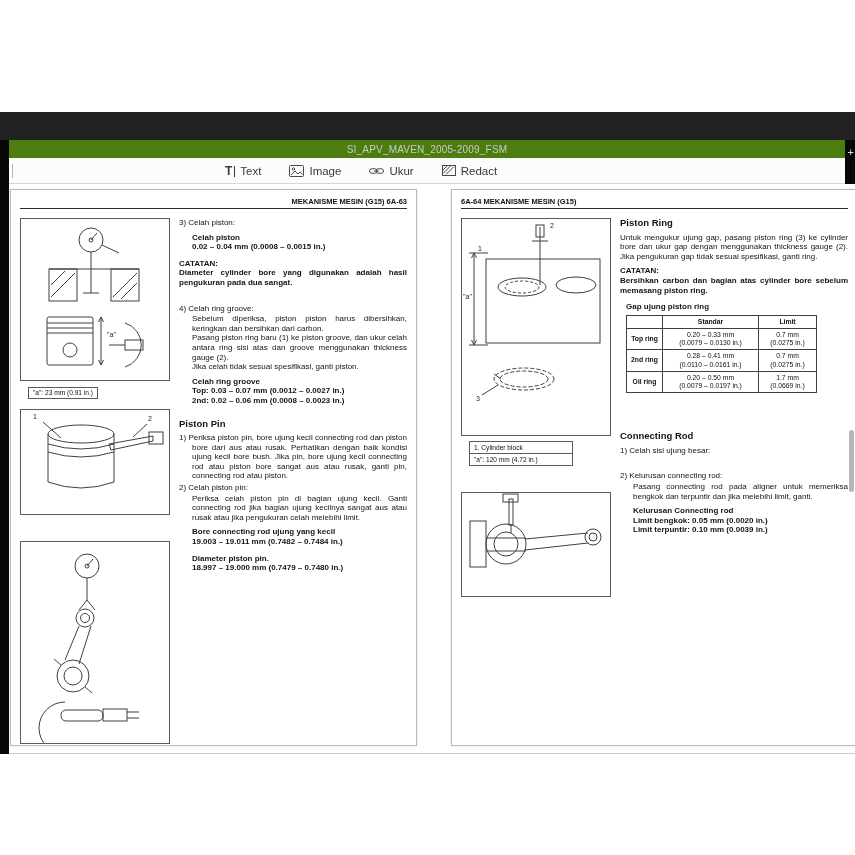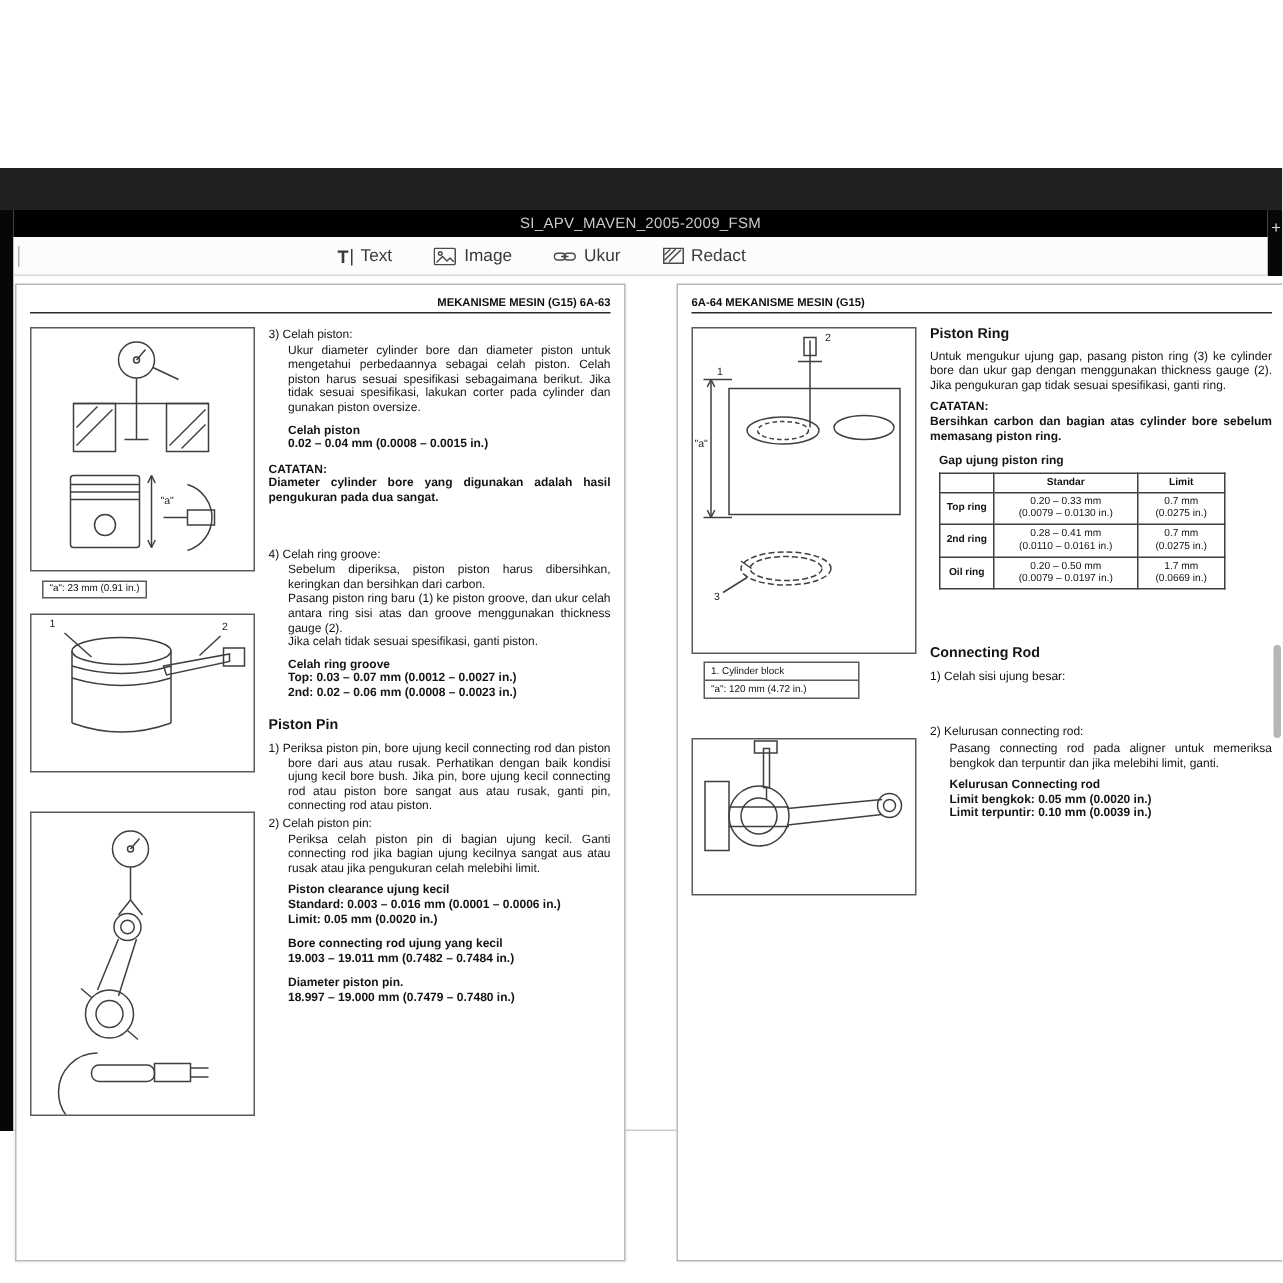--- a/index.html
+++ b/index.html
@@ -13,53 +13,53 @@
   .tool-btn { display:flex; align-items:center; gap:5px; color:#b7b7bc; font-size:11.5px; cursor:default; }
   .tool-btn.active { color:#3f86f8; }
   .ticon { display:flex; align-items:flex-end; font-weight:bold; font-size:12px; line-height:12px; }
   .tbar { width:1.5px; height:11px; background:currentColor; margin-left:1.5px; }
   .right-tools { position:absolute; right:10px; top:112px; height:28px; display:flex; align-items:center; gap:14px; }
   .search-box { position:relative; width:158px; height:17px; background:#ffffff; border-radius:4px; }
   .search-box svg { position:absolute; left:50%; top:50%; transform:translate(-50%,-50%); }
   .search-input { position:absolute; inset:0; width:100%; height:100%; border:none; background:transparent; outline:none; font-size:10px; padding:0 6px; }
 
   
-  .titlebar { position:absolute; left:9px; top:140px; width:836px; height:18px; background:#000000; color:#c9c9cd; font-size:10px; display:flex; align-items:center; justify-content:center; letter-spacing:.2px; }
+  .titlebar { position:absolute; left:9px; top:140px; width:836px; height:18px; background:#4d7c0f; color:#c9c9cd; font-size:10px; display:flex; align-items:center; justify-content:center; letter-spacing:.2px; }
   .left-black { position:absolute; left:0; top:140px; width:9px; height:614px; background:#070707; }
   .right-black { position:absolute; right:0; top:140px; width:10px; height:44px; background:#070707; }
   .plus-right { position:absolute; right:1px; top:147px; color:#dedee2; font-size:11px; line-height:11px; }
 
   
   .light-toolbar { position:absolute; left:9px; top:158px; width:836px; height:26px; background:#fcfcfc; border-bottom:1px solid #d8d8d8; display:flex; align-items:center; }
   .lt-divider { width:1px; height:14px; background:#b5b5b5; margin-left:3px; }
   .lt-items { display:flex; align-items:center; gap:28px; margin-left:212px; }
   .lt-btn { display:flex; align-items:center; gap:5px; font-size:11.5px; color:#3a3a3a; cursor:default; }
   .lt-btn .ticon { font-size:12px; }
 
   
   .doc { position:absolute; left:9px; top:184px; width:846px; height:570px; background:#ffffff; border-bottom:1px solid #cccccc; }
-  .page { position:absolute; top:5px; width:407px; height:652px; background:#fff; border:1px solid #b9b9b9; padding:7px 9px; box-shadow:0 0 2px rgba(0,0,0,.12); }
+  .page { position:absolute; top:5px; width:407px; height:557px; background:#fff; border:1px solid #b9b9b9; padding:7px 9px; box-shadow:0 0 2px rgba(0,0,0,.12); }
   .page-left { left:1px; }
   .page-right { left:442px; }
   .ph { font-size:7.5px; font-weight:bold; color:#101010; border-bottom:1px solid #2a2a2a; padding-bottom:2px; }
   .ph-right { text-align:right; }
   .pbody { display:flex; gap:9px; margin-top:9px; }
   .figcol { width:150px; flex:none; }
   .textcol { flex:1; font-size:8px; line-height:9.6px; color:#141414; }
 
   .figbox { border:1px solid #5a5a5a; position:relative; background:#fff; }
   .figbox svg { display:block; width:100%; }
   .figlabel { position:absolute; font-size:7px; color:#1c1c1c; background:transparent; }
 
   .item-title { margin-bottom:1px; }
   .item-body { padding-left:13px; text-align:justify; margin-bottom:5px; }
   .spec { font-weight:bold; padding-left:13px; margin:5px 0 7px; }
   .note { font-weight:bold; margin:5px 0 7px; text-align:justify; }
   .h2 { font-size:9.5px; font-weight:bold; margin:13px 0 5px; }
-  .gap-lg { margin-top:28px; }
+  .gap-lg { margin-top:16px; }
   .gap-xl { margin-top:38px; }
 
   .minibox { border:1px solid #5a5a5a; font-size:6.6px; line-height:8px; padding:1px 4px; margin:5px 0 0 8px; display:inline-block; color:#111; }
   .legendbox { border:1px solid #5a5a5a; font-size:6.6px; line-height:8px; margin:5px 0 0 8px; width:104px; color:#111; }
   .legendbox > div { padding:1.5px 4px; }
   .legendbox > div + div { border-top:1px solid #5a5a5a; }
 
   .spec-table { border-collapse:collapse; margin:3px 0 7px 6px; }
   .spec-table th, .spec-table td { border:1px solid #3f3f3f; font-size:6.8px; line-height:8.2px; padding:2px 3px; text-align:center; white-space:pre-line; color:#101010; }
   .spec-table th { font-weight:bold; }
@@ -246,21 +246,20 @@
                 <rect x="82" y="167" width="24" height="12"></rect>
                 <line x1="106" y1="170" x2="118" y2="170"></line>
                 <line x1="106" y1="176" x2="118" y2="176"></line>
               </g>
             </svg>
           </div>
         </div>
 
         <div class="textcol">
           <div class="item-title">3) Celah piston:</div>
-          <div class="item-body">Ukur diameter cylinder bore dan diameter piston untuk mengetahui perbedaannya sebagai celah piston. Celah piston harus sesuai spesifikasi sebagaimana berikut. Jika tidak sesuai spesifikasi, lakukan corter pada cylinder dan gunakan piston oversize.</div>
           <div class="spec">
             <div>Celah piston</div>
             <div>0.02 – 0.04 mm (0.0008 – 0.0015 in.)</div>
           </div>
           <div class="note">
             <div>CATATAN:</div>
             <div>Diameter cylinder bore yang digunakan adalah hasil pengukuran pada dua sangat.</div>
           </div>
           <div class="item-title gap-lg">4) Celah ring groove:</div>
           <div class="item-body" style="margin-bottom:0;">Sebelum diperiksa, piston piston harus dibersihkan, keringkan dan bersihkan dari carbon.</div>
@@ -268,25 +267,20 @@
           <div class="item-body">Jika celah tidak sesuai spesifikasi, ganti piston.</div>
           <div class="spec">
             <div>Celah ring groove</div>
             <div>Top: 0.03 – 0.07 mm (0.0012 – 0.0027 in.)</div>
             <div>2nd: 0.02 – 0.06 mm (0.0008 – 0.0023 in.)</div>
           </div>
           <div class="h2">Piston Pin</div>
           <div class="item-title" style="padding-left:13px; text-indent:-13px; text-align:justify; margin-bottom:2px;">1) Periksa piston pin, bore ujung kecil connecting rod dan piston bore dari aus atau rusak. Perhatikan dengan baik kondisi ujung kecil bore bush. Jika pin, bore ujung kecil connecting rod atau piston bore sangat aus atau rusak, ganti pin, connecting rod atau piston.</div>
           <div class="item-title">2) Celah piston pin:</div>
           <div class="item-body">Periksa celah piston pin di bagian ujung kecil. Ganti connecting rod jika bagian ujung kecilnya sangat aus atau rusak atau jika pengukuran celah melebihi limit.</div>
-          <div class="spec">
-            <div>Piston clearance ujung kecil</div>
-            <div>Standard: 0.003 – 0.016 mm (0.0001 – 0.0006 in.)</div>
-            <div>Limit: 0.05 mm (0.0020 in.)</div>
-          </div>
           <div class="spec">
             <div>Bore connecting rod ujung yang kecil</div>
             <div>19.003 – 19.011 mm (0.7482 – 0.7484 in.)</div>
           </div>
           <div class="spec">
             <div>Diameter piston pin.</div>
             <div>18.997 – 19.000 mm (0.7479 – 0.7480 in.)</div>
           </div>
         </div>
       </div>

